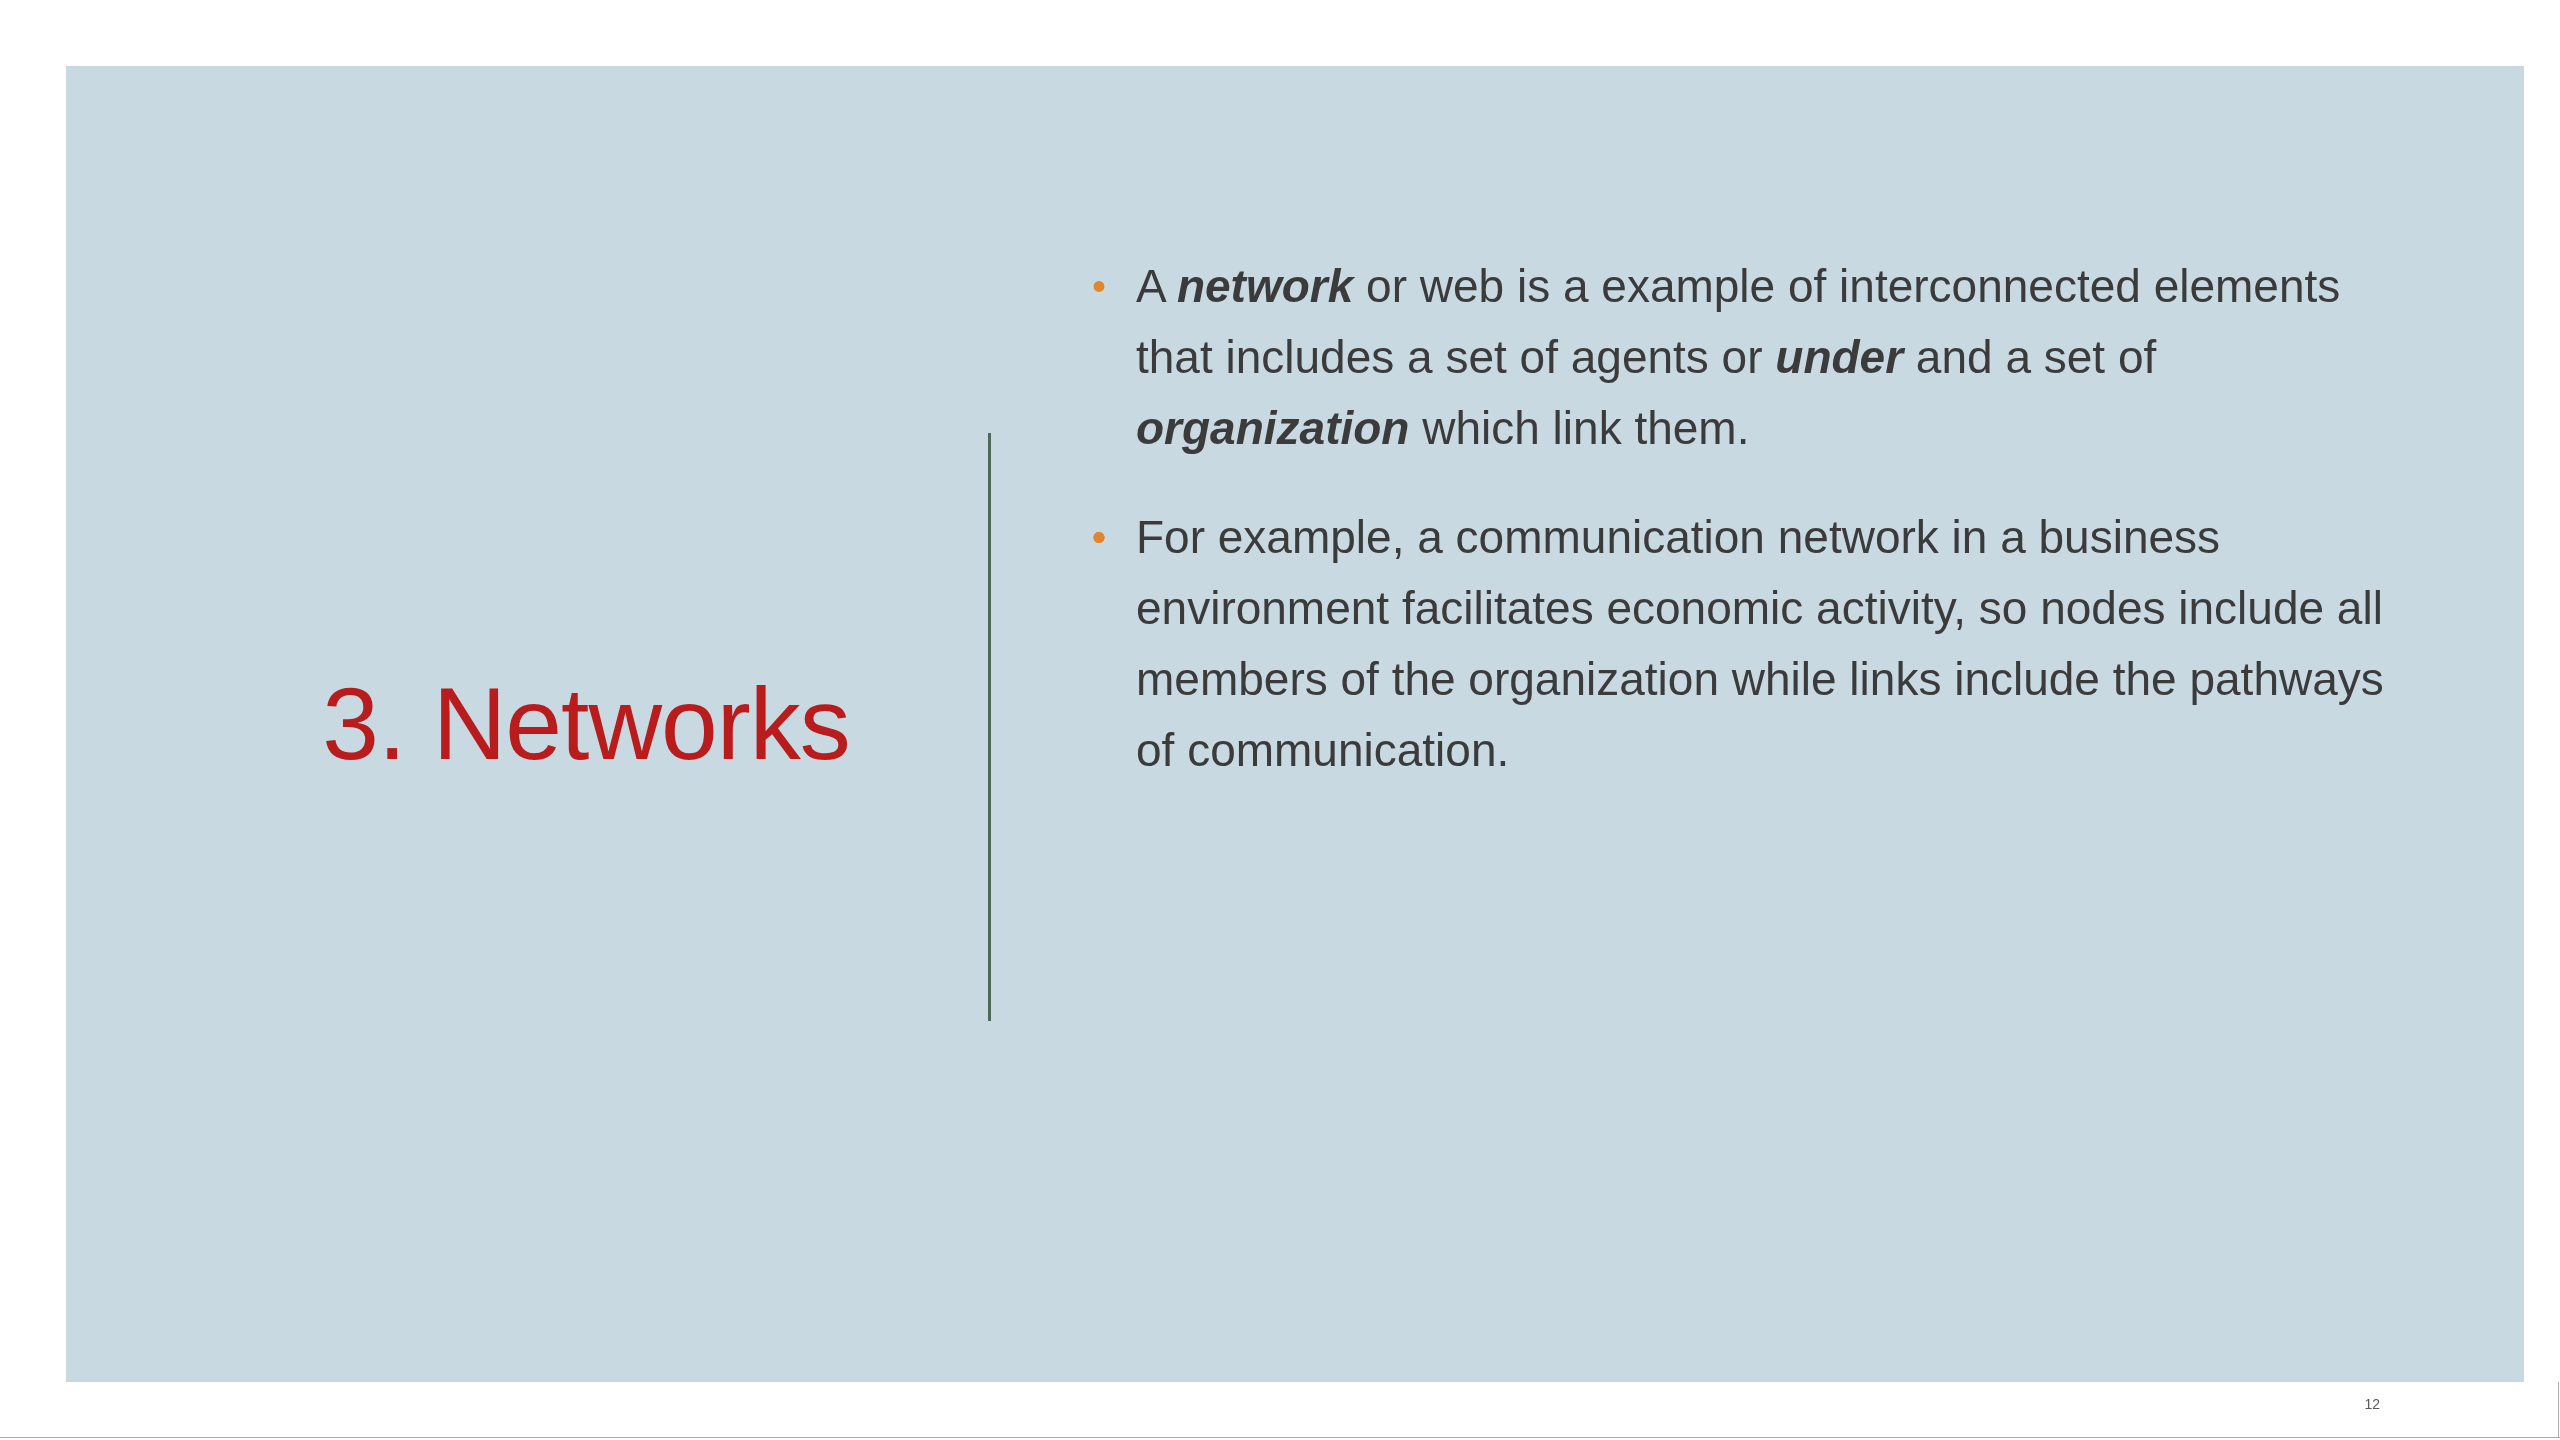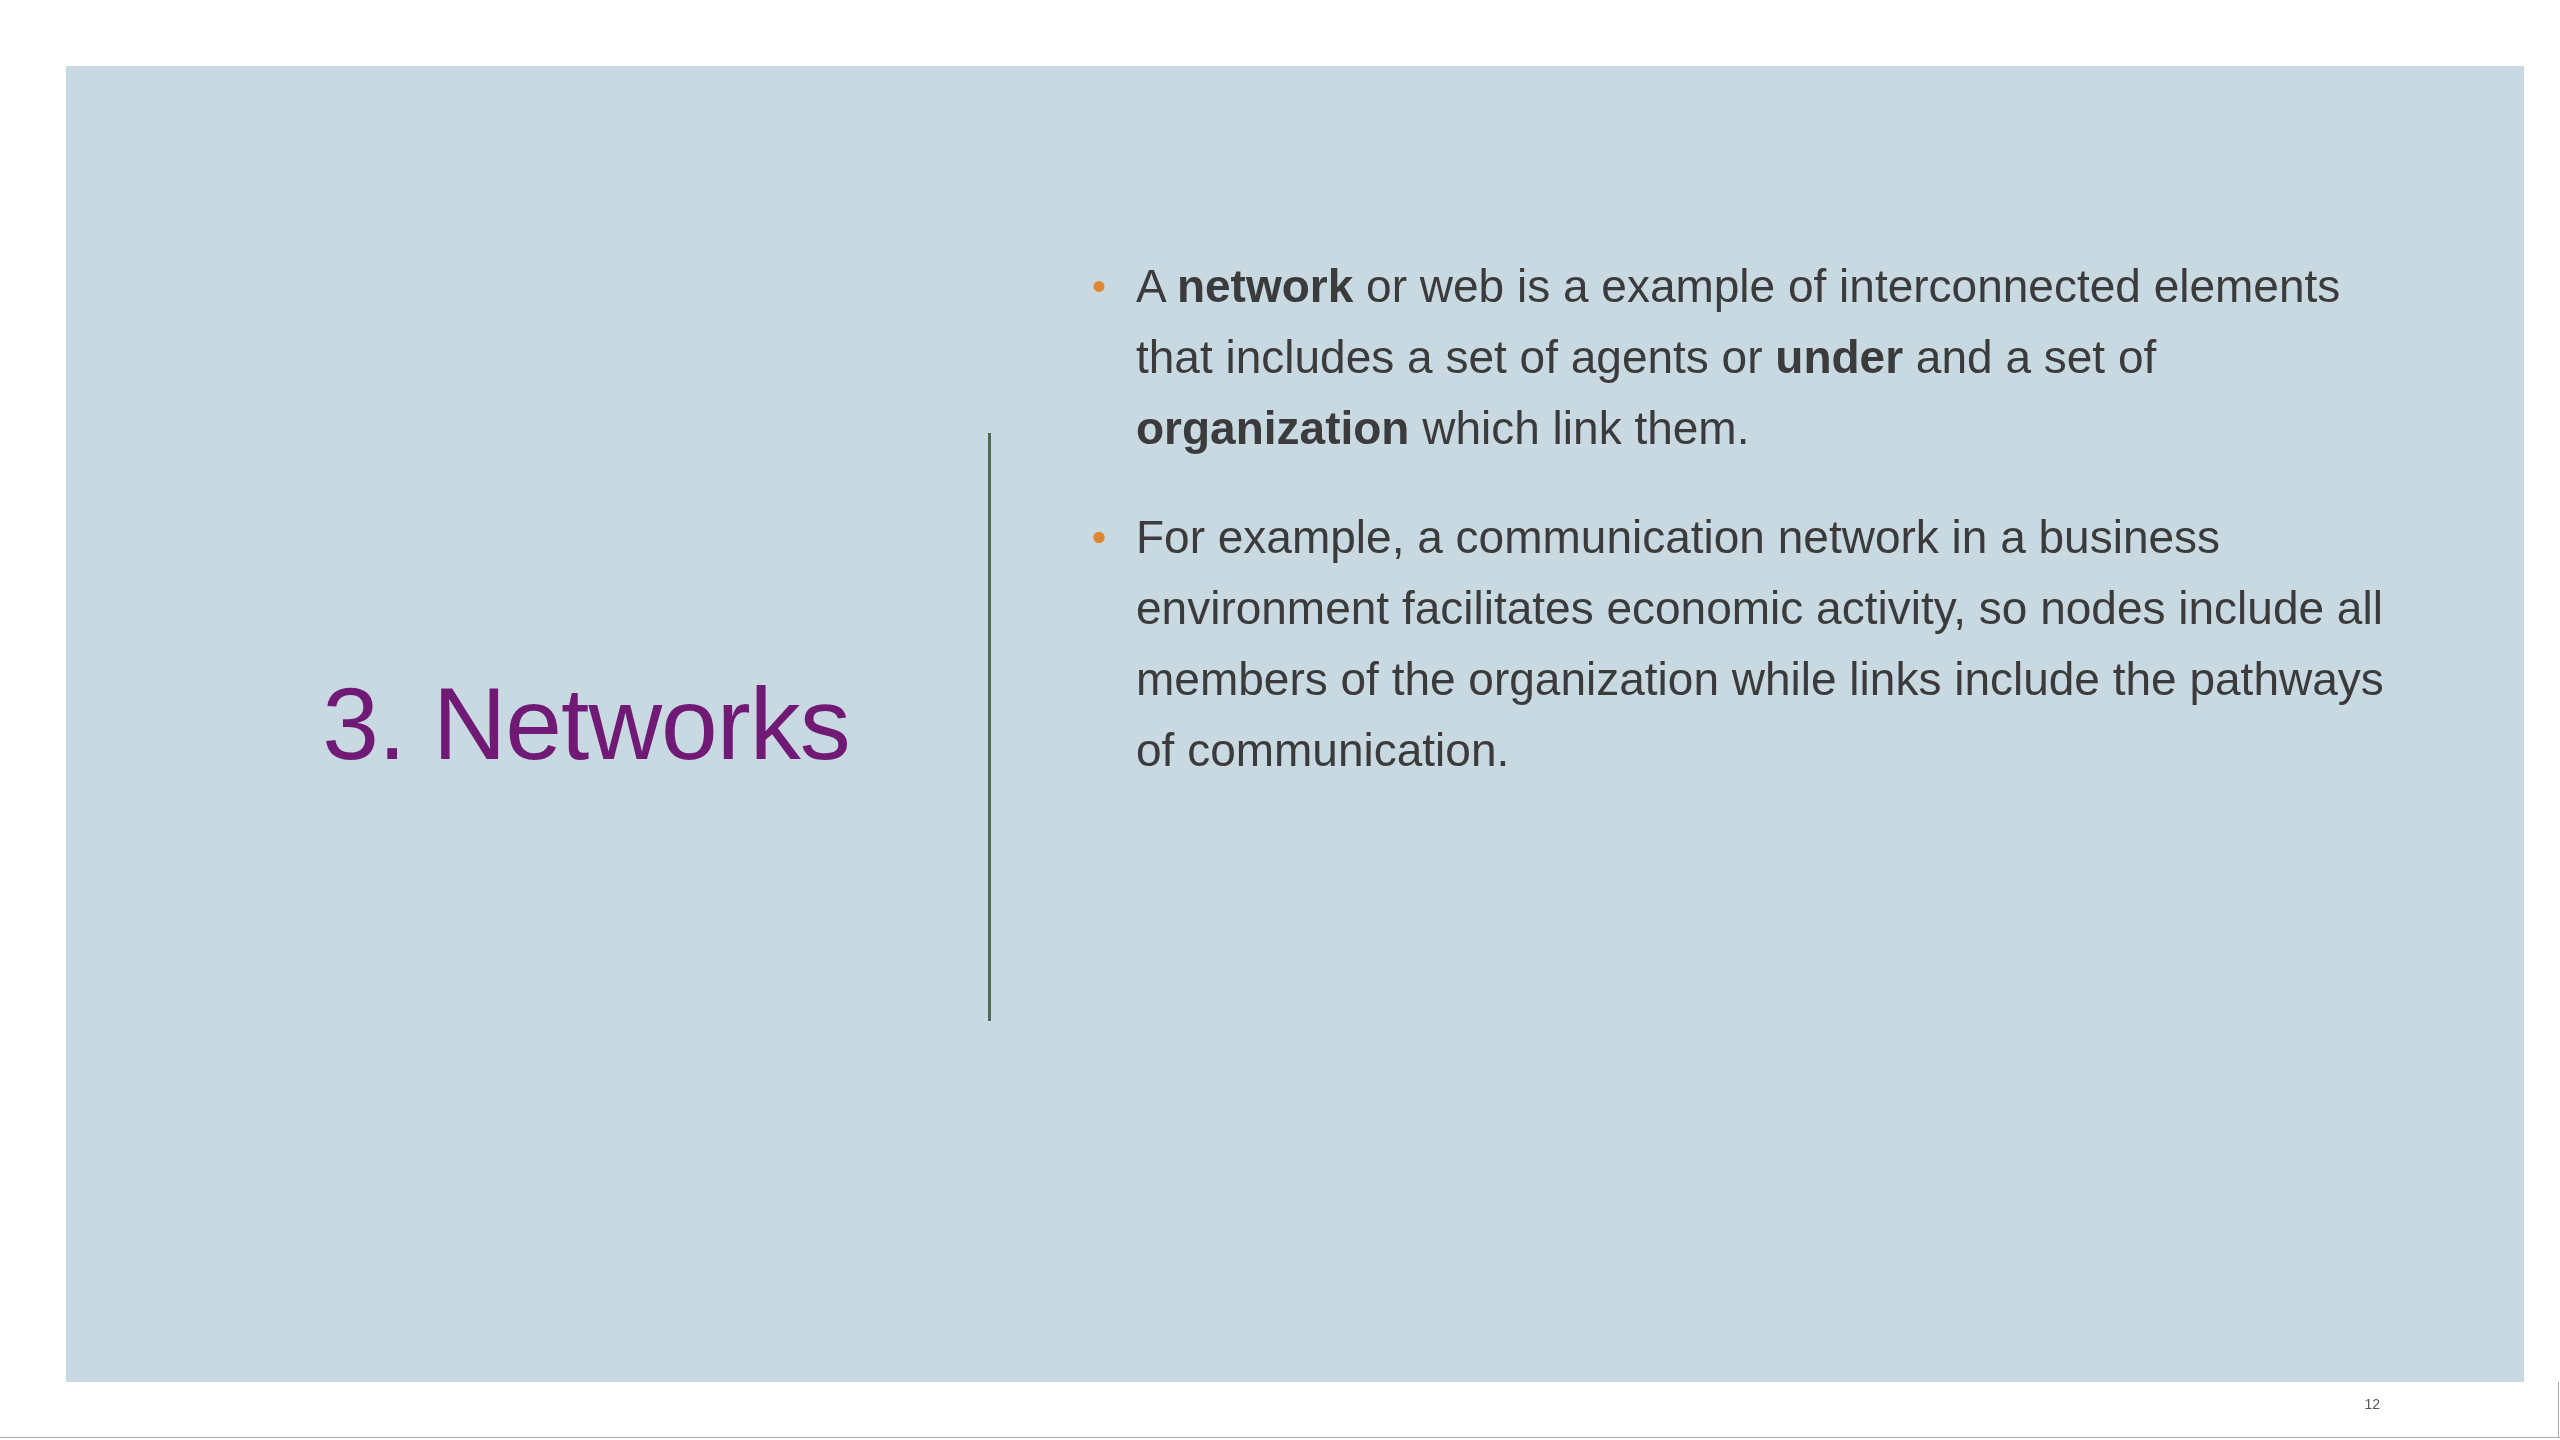--- a/index.html
+++ b/index.html
@@ -30,21 +30,21 @@
     width: 780px;
     height: 100%;
     display: flex;
     align-items: center;
     justify-content: center;
   }
   .slide-title {
     margin: 12px;
     font-size: 102px;
     font-weight: 400;
-    color: #701a75;
+    color: #b91c1c;
     letter-spacing: -1px;
     white-space: nowrap;
   }
   .divider {
     position: absolute;
     left: 922px;
     top: 367px;
     width: 3px;
     height: 588px;
     background: #4e6a55;
@@ -65,20 +65,21 @@
   }
   .marker {
     position: absolute;
     left: 4px;
     top: 0;
     color: #e0862e;
     font-size: 40px;
   }
   .bi {
     font-weight: bold;
+    font-style: italic;
   }
   .page-number {
     position: absolute;
     left: 2320px;
     top: 1396px;
     width: 60px;
     text-align: right;
     font-size: 14px;
     color: #595959;
   }

